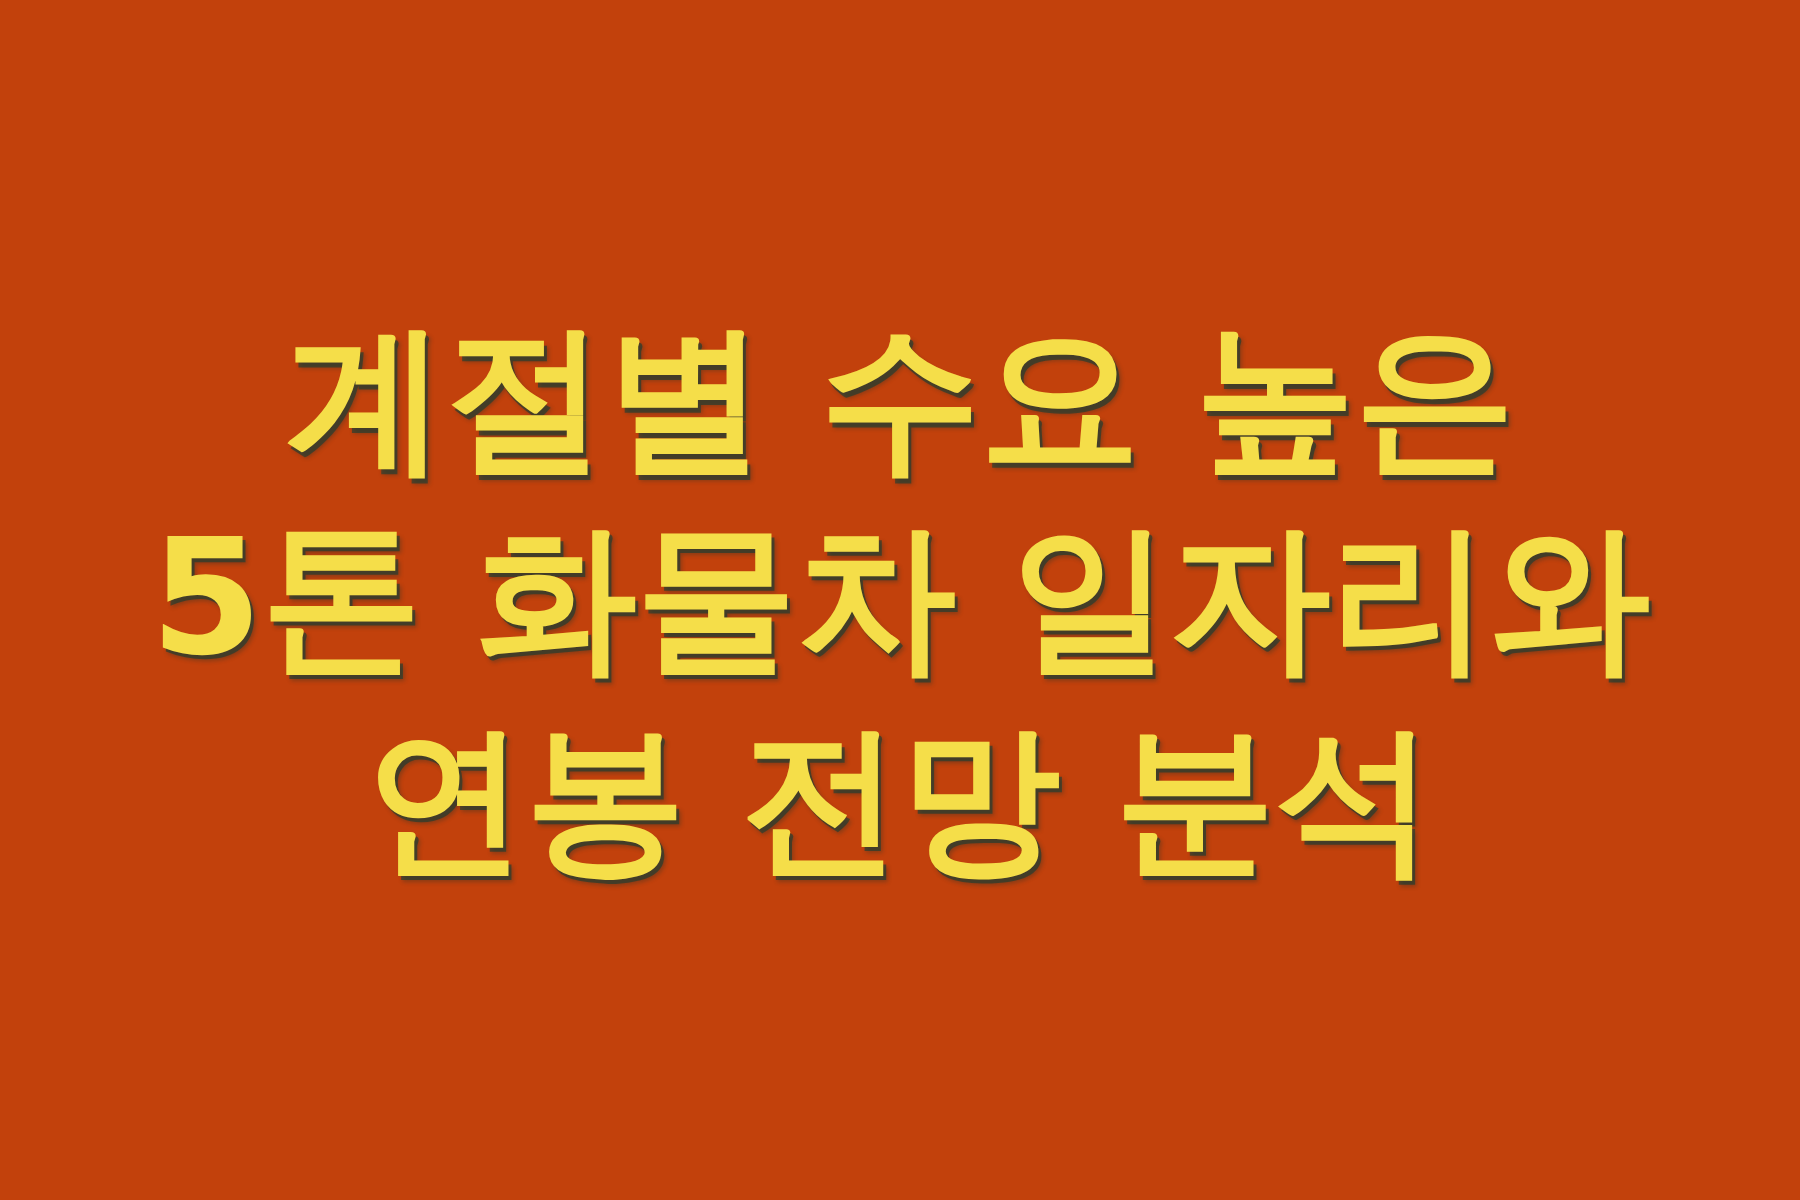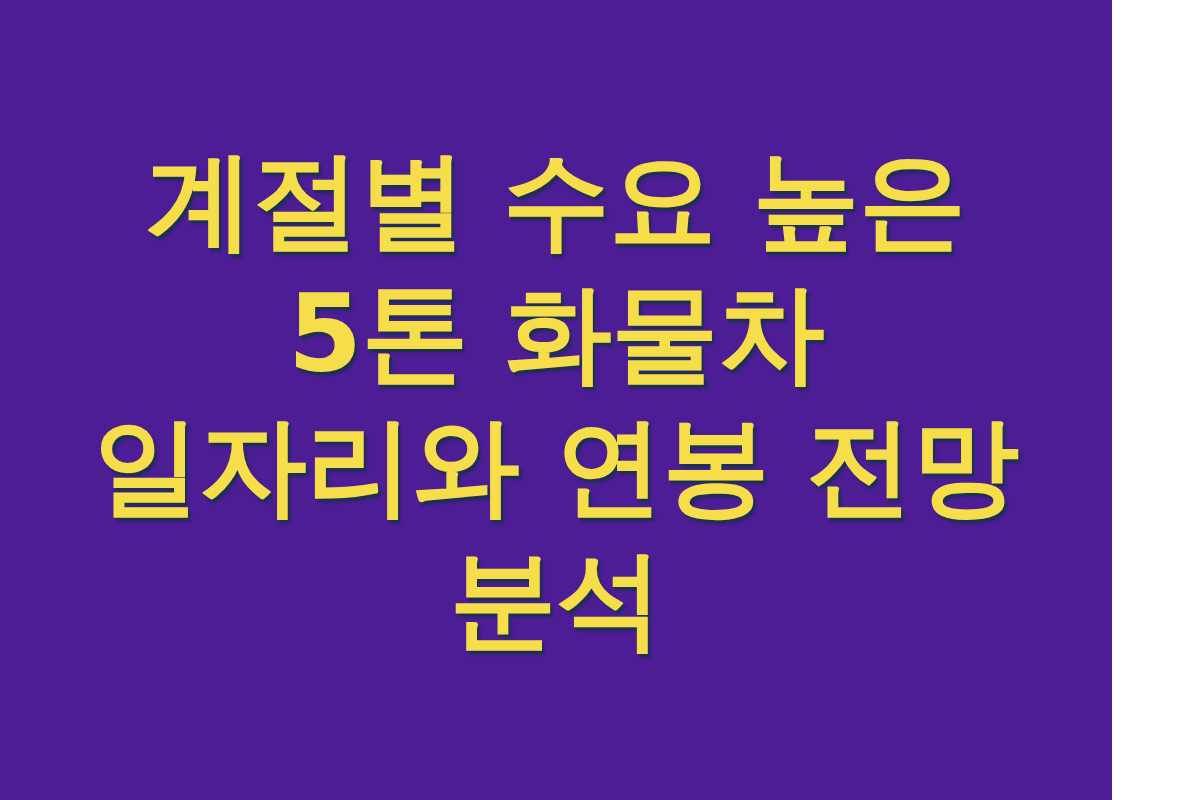--- a/index.html
+++ b/index.html
@@ -12,23 +12,23 @@
     width: 1200px;
     height: 800px;
     overflow: hidden;
     font-family: "DejaVu Sans", "Liberation Sans", sans-serif;
   }
 
   
   .banner {
     position: relative;
     box-sizing: border-box;
-    width: 1112px;
+    width: 1200px;
     height: 800px;
-    background-color: #4c1d95;
+    background-color: #c2410c;
     display: flex;
     align-items: center;
     justify-content: center;
     padding: 0 82px;
   }
 
   
   .headline {
     display: block;
     width: 100%;

